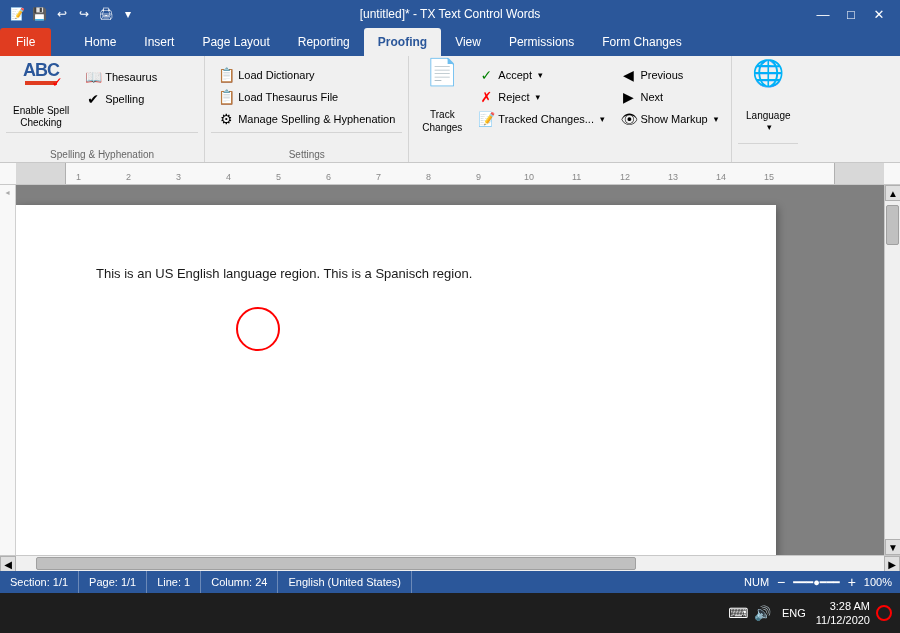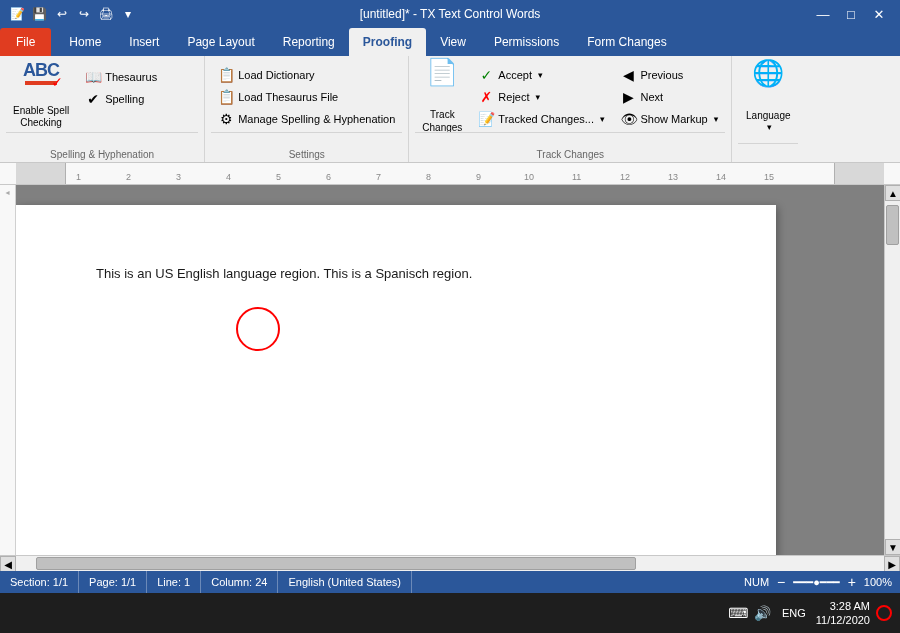--- a/index.html
+++ b/index.html
@@ -34,21 +34,21 @@
       padding: 4px 14px;
       color: white;
       font-size: 12px;
       cursor: pointer;
       height: 100%;
       display: flex;
       align-items: center;
       border-radius: 3px 3px 0 0;
     }
     .ribbon-tab.active { background: #f0f0f0; color: #2b579a; font-weight: 600; }
-    .ribbon-tab.file { background: #e03c20; color: white; margin-right: 4px; padding: 4px 16px; }
+    .ribbon-tab.file { background: #e03c20; color: white; margin-right: 19px; padding: 4px 16px; }
 
     
     .ribbon-content {
       background: #f0f0f0;
       border-bottom: 1px solid #c8c8c8;
       display: flex;
       align-items: stretch;
       min-height: 90px;
       flex-shrink: 0;
     }
@@ -337,21 +337,20 @@
           <span class="btn-icon-sm">▶</span>
           <span>Next</span>
         </button>
         <button class="ribbon-btn-small" style="min-width:100px;">
           <span class="btn-icon-sm">👁</span>
           <span>Show Markup</span>
           <span class="dd-arrow">▾</span>
         </button>
       </div>
     </div>
-    <div class="ribbon-group-label">Track Changes</div>
   </div>
 
   <div class="ribbon-group lang-group" style="border-right: none;">
     <div class="ribbon-group-content">
       <button class="ribbon-btn-large" style="min-width:60px;">
         <span class="btn-icon" style="font-size:26px;">🌐</span>
         <span style="font-size:10px;">Language</span>
         <span class="dd-arrow">▾</span>
       </button>
     </div>

